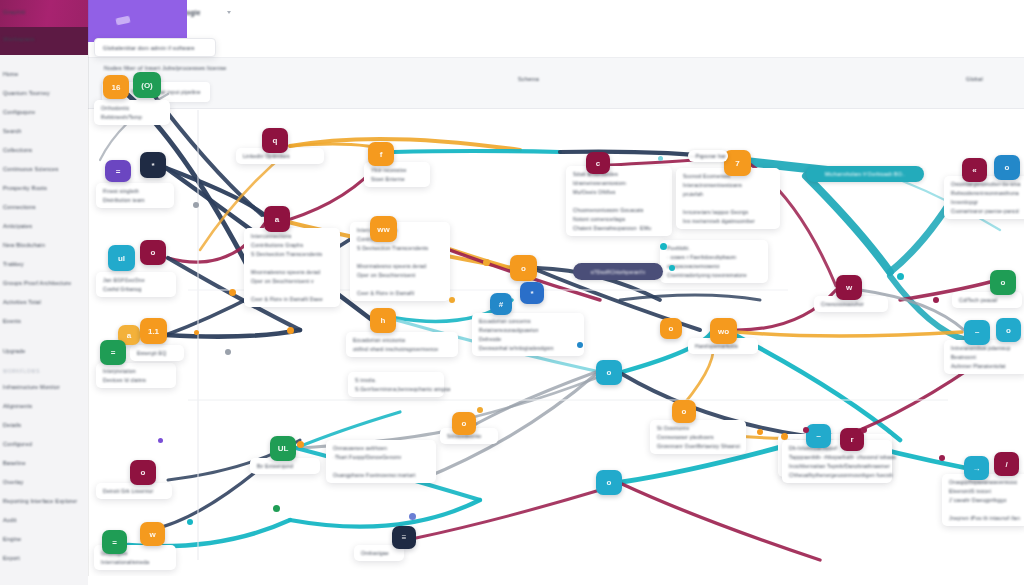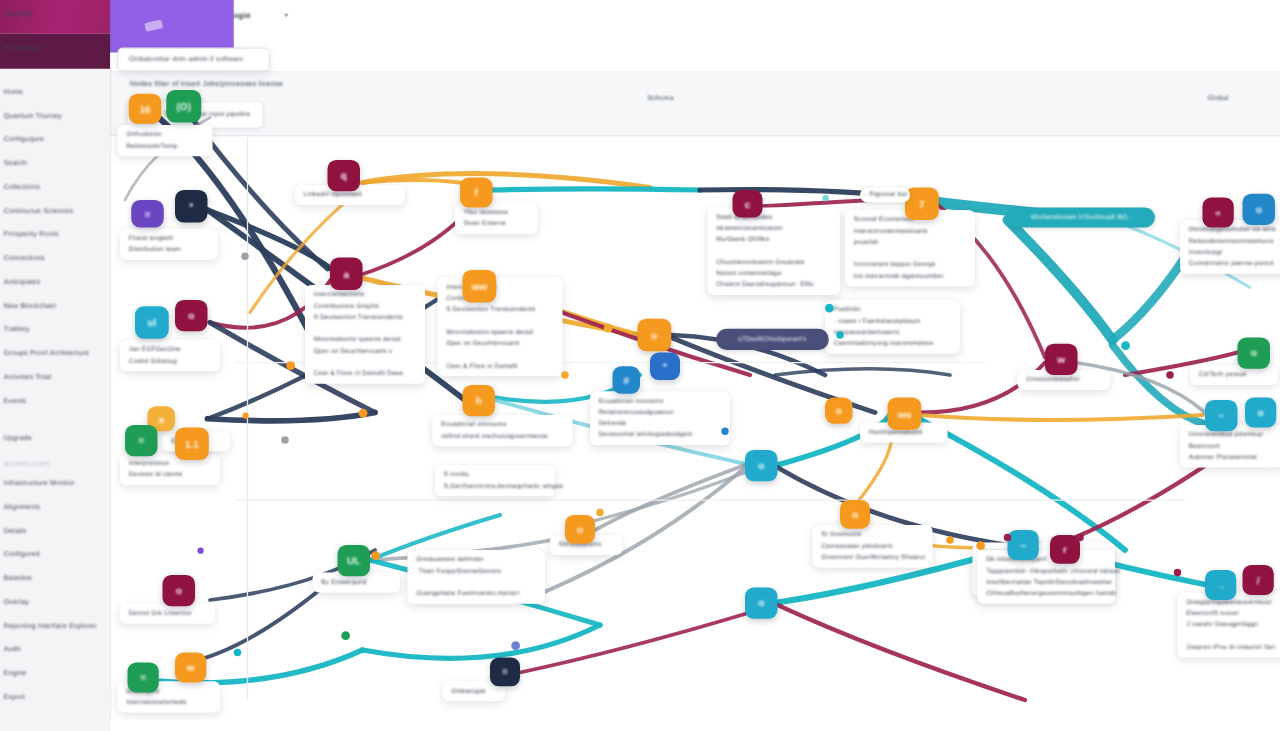--- a/index.html
+++ b/index.html
@@ -444,21 +444,21 @@
         </div>
         <div class="tile" style="left: 20px; top: 245px; width: 27px; height: 26px; background: rgb(34, 170, 204);">
           <span class="g">ul</span>
         </div>
         <div class="tile" style="left: 52px; top: 240px; width: 26px; height: 25px; background: rgb(143, 18, 64);">
           <span class="g">o</span>
         </div>
         <div class="tile" style="left: 30px; top: 325px; width: 22px; height: 20px; background: rgb(243, 177, 58);">
           <span class="g">a</span>
         </div>
-        <div class="tile" style="left: 52px; top: 318px; width: 27px; height: 26px; background: rgb(245, 154, 30); margin-top: 24px;">
+        <div class="tile" style="left: 52px; top: 318px; width: 27px; height: 26px; background: rgb(245, 154, 30);">
           <span class="g">1.1</span>
         </div>
         <div class="tile" style="left: 12px; top: 340px; width: 26px; height: 25px; background: rgb(31, 157, 85);">
           <span class="g">=</span>
         </div>
         <div class="tile" style="left: 42px; top: 460px; width: 26px; height: 25px; background: rgb(143, 18, 64);">
           <span class="g">o</span>
         </div>
         <div class="tile" style="left: 14px; top: 530px; width: 25px; height: 24px; background: rgb(31, 157, 85);">
           <span class="g">=</span>

